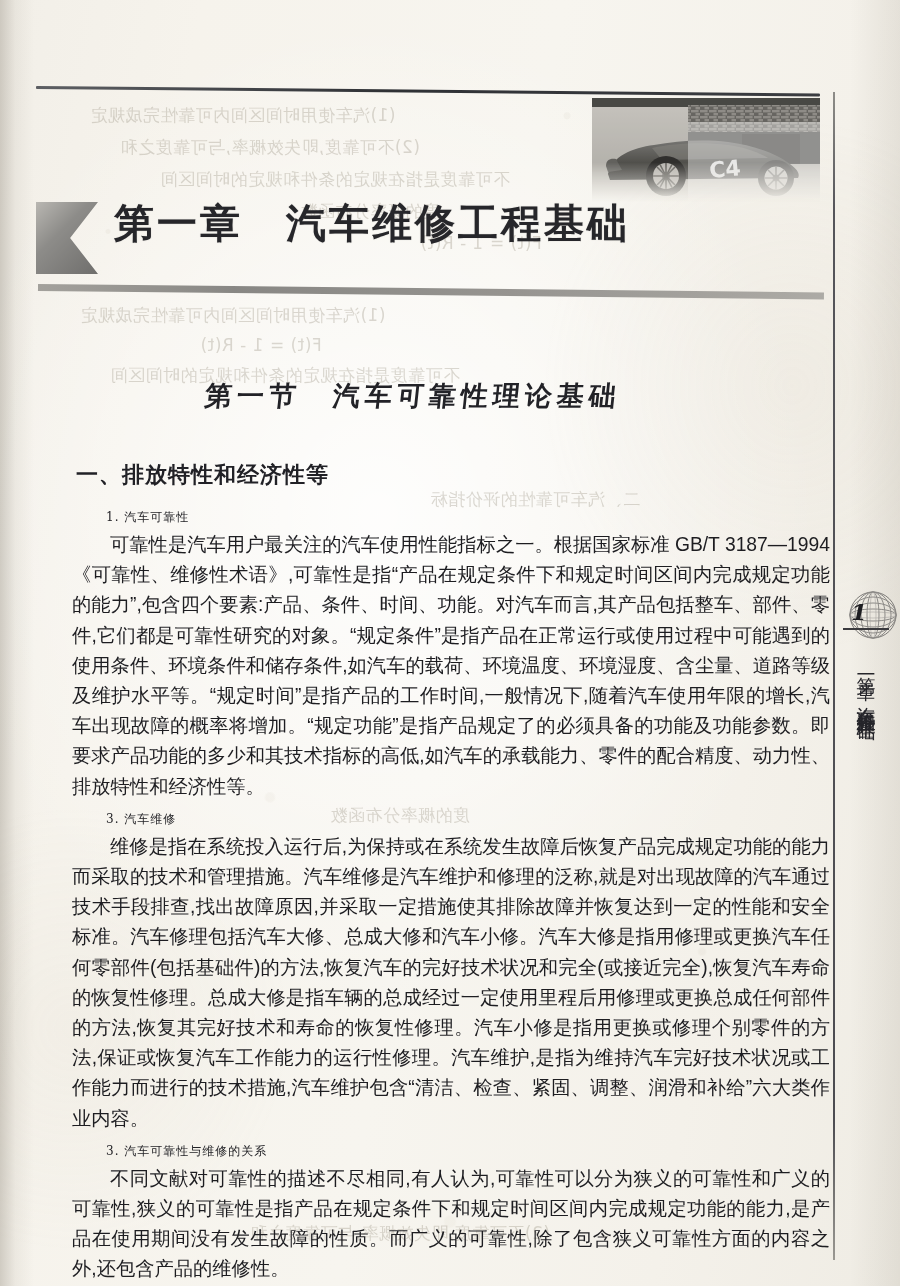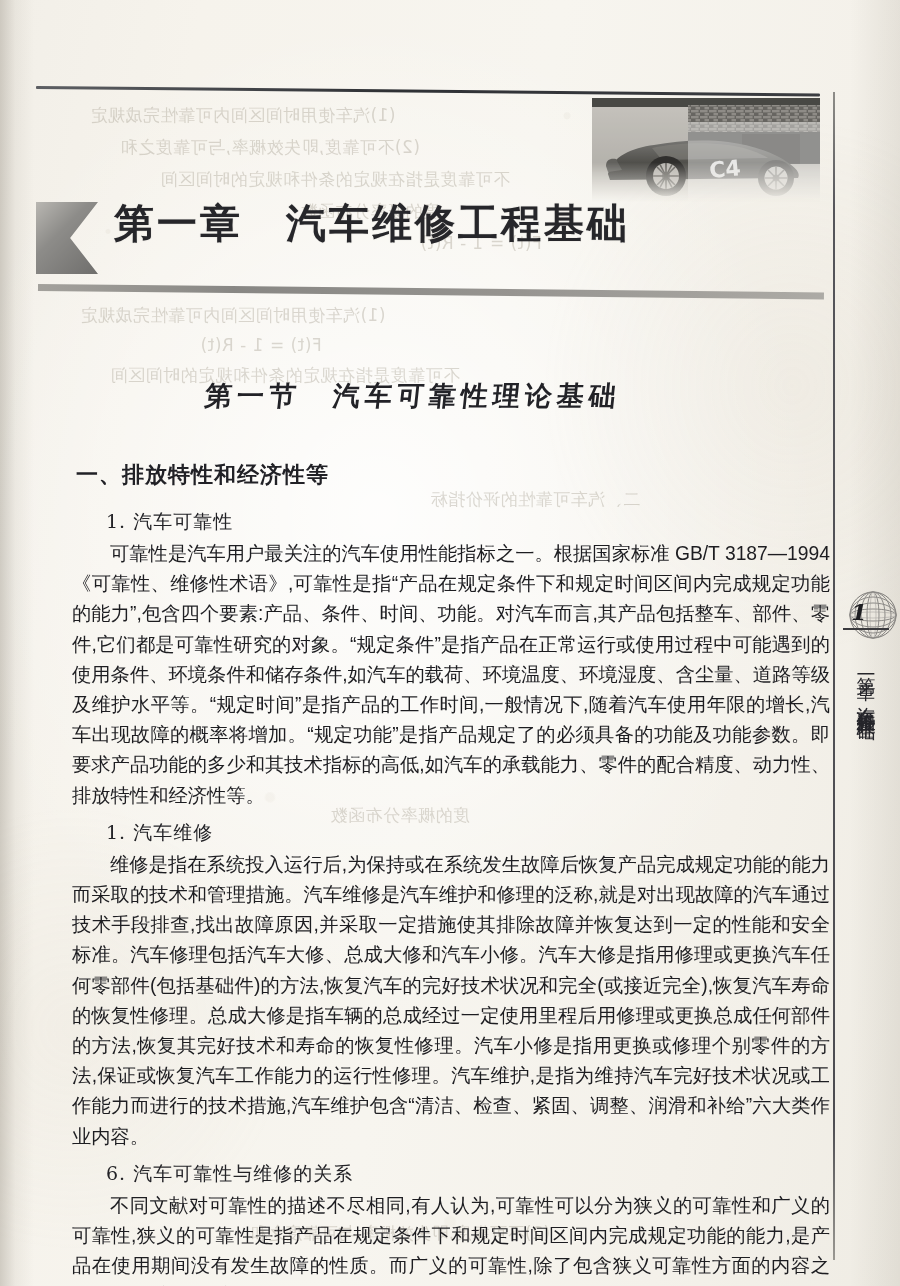--- a/index.html
+++ b/index.html
@@ -108,21 +108,21 @@
     font-size:22px;font-weight:bold;color:#212126;letter-spacing:1px;
   }
 
   
   #content{
     position:absolute;left:72px;top:500px;width:758px;
     color:#1e1e22;
   }
   .num-head{
     font-family:"DejaVu Serif","Liberation Serif",serif;
-    font-size:19px;color:#232327;letter-spacing:1px;
+    font-size:12px;color:#232327;letter-spacing:1px;
     margin:9px 0 4px 34px;
   }
   .para{
     font-family:Liberation Sans, sans-serif;
     font-size:19.3px;line-height:30.2px;
     color:#1d1d21;
     text-align:justify;text-align-last:left;
     text-indent:38px;
     margin:0 0 2px 0;
     letter-spacing:0px;
@@ -244,24 +244,24 @@
   </div>
 
   <div id="section-title">第一节　汽车可靠性理论基础</div>
 
   <div id="sub-title-1">一、排放特性和经济性等</div>
 
   <div id="content">
     <div class="num-head">1. 汽车可靠性</div>
     <p class="para">可靠性是汽车用户最关注的汽车使用性能指标之一。根据国家标准 GB/T 3187—1994《可靠性、维修性术语》,可靠性是指“产品在规定条件下和规定时间区间内完成规定功能的能力”,包含四个要素:产品、条件、时间、功能。对汽车而言,其产品包括整车、部件、零件,它们都是可靠性研究的对象。“规定条件”是指产品在正常运行或使用过程中可能遇到的使用条件、环境条件和储存条件,如汽车的载荷、环境温度、环境湿度、含尘量、道路等级及维护水平等。“规定时间”是指产品的工作时间,一般情况下,随着汽车使用年限的增长,汽车出现故障的概率将增加。“规定功能”是指产品规定了的必须具备的功能及功能参数。即要求产品功能的多少和其技术指标的高低,如汽车的承载能力、零件的配合精度、动力性、排放特性和经济性等。</p>
 
-    <div class="num-head">1. 汽车维修</div>
+    <div class="num-head">3. 汽车维修</div>
     <p class="para">维修是指在系统投入运行后,为保持或在系统发生故障后恢复产品完成规定功能的能力而采取的技术和管理措施。汽车维修是汽车维护和修理的泛称,就是对出现故障的汽车通过技术手段排查,找出故障原因,并采取一定措施使其排除故障并恢复达到一定的性能和安全标准。汽车修理包括汽车大修、总成大修和汽车小修。汽车大修是指用修理或更换汽车任何零部件(包括基础件)的方法,恢复汽车的完好技术状况和完全(或接近完全),恢复汽车寿命的恢复性修理。总成大修是指车辆的总成经过一定使用里程后用修理或更换总成任何部件的方法,恢复其完好技术和寿命的恢复性修理。汽车小修是指用更换或修理个别零件的方法,保证或恢复汽车工作能力的运行性修理。汽车维护,是指为维持汽车完好技术状况或工作能力而进行的技术措施,汽车维护包含“清洁、检查、紧固、调整、润滑和补给”六大类作业内容。</p>
 
-    <div class="num-head">6. 汽车可靠性与维修的关系</div>
+    <div class="num-head">3. 汽车可靠性与维修的关系</div>
     <p class="para">不同文献对可靠性的描述不尽相同,有人认为,可靠性可以分为狭义的可靠性和广义的可靠性,狭义的可靠性是指产品在规定条件下和规定时间区间内完成规定功能的能力,是产品在使用期间没有发生故障的性质。而广义的可靠性,除了包含狭义可靠性方面的内容之外,还包含产品的维修性。</p>
   </div>
 
   <div id="globe">
     <svg width="52" height="56" viewBox="0 0 52 56" aria-hidden="true">
       <g fill="none" stroke="#8b8986" stroke-width="1">
         <circle cx="28" cy="27" r="23" stroke="#7d7b78"></circle>
         <ellipse cx="28" cy="27" rx="6" ry="23"></ellipse>
         <ellipse cx="28" cy="27" rx="12" ry="23"></ellipse>
         <ellipse cx="28" cy="27" rx="18" ry="23"></ellipse>

